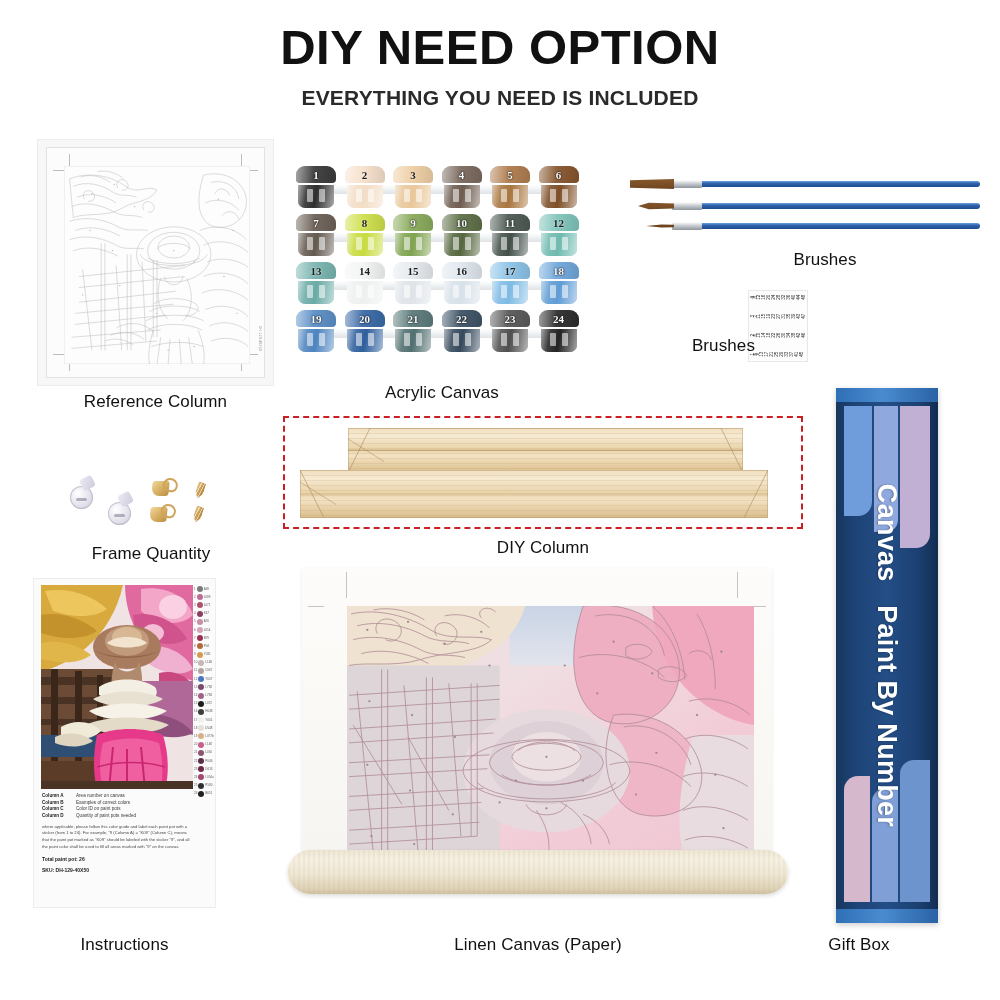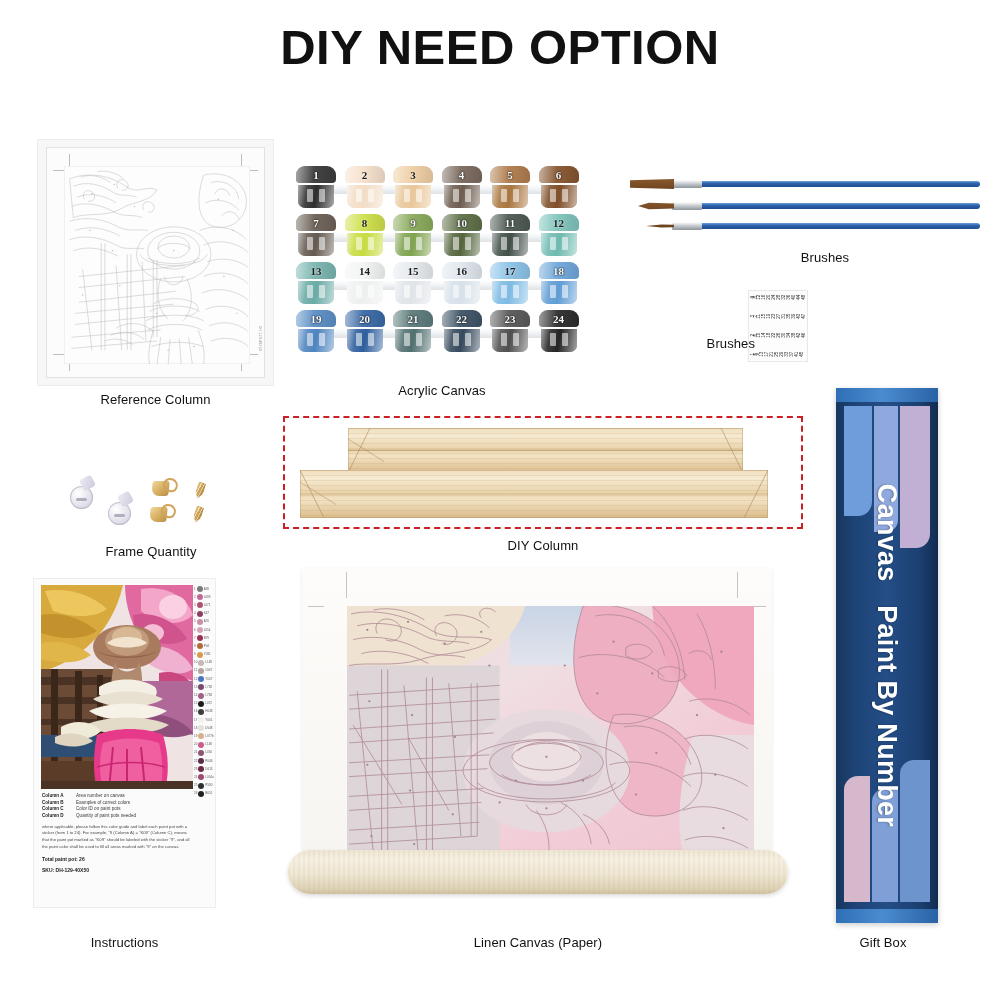--- a/index.html
+++ b/index.html
@@ -26,21 +26,21 @@
     font-weight: 700;
     letter-spacing: 0.2px;
     color: #2a2a2a;
     margin-top: 13px;
   }
 
   
   .caption {
     position: absolute;
     text-align: center;
-    font-size: 13px;
+    font-size: 17px;
     color: #111;
     letter-spacing: .1px;
     white-space: nowrap;
   }
 
   
   #ref-paper {
     position: absolute; left: 38px; top: 140px; width: 235px; height: 245px;
     background: #f7f7f7;
     box-shadow: 0 0 0 1px #ececec;
@@ -292,20 +292,21 @@
     font-weight: 700;
     letter-spacing: .3px;
     text-shadow: 0 1px 2px rgba(0,0,0,.35);
   }
 </style>
 </head>
 <body>
 
 <div id="header">
   <div id="main-title">DIY NEED OPTION</div>
+  <div id="sub-title">EVERYTHING YOU NEED IS INCLUDED</div>
 </div>
 
 <div id="ref-paper">
   <div id="ref-sheet">
     <div class="reg-mark" style="left:22px;top:6px;width:1px;height:14px;"></div>
     <div class="reg-mark" style="right:22px;top:6px;width:1px;height:14px;"></div>
     <div class="reg-mark" style="left:6px;top:22px;width:14px;height:1px;"></div>
     <div class="reg-mark" style="right:6px;top:22px;width:14px;height:1px;"></div>
     <div class="reg-mark" style="left:22px;bottom:6px;width:1px;height:14px;"></div>
     <div class="reg-mark" style="right:22px;bottom:6px;width:1px;height:14px;"></div>
@@ -1195,13 +1196,13 @@
   <div class="shard" style="left:36px; top:400px; width:26px; height:114px; background:#7f9fd6; border-radius:14px 0 0 0;"></div>
   <div class="shard" style="left:64px; top:372px; width:30px; height:142px; background:#6e94cd; border-radius:14px 0 0 0;"></div>
   <div id="box-label">
     <div class="txt">
       <span>Canvas</span>
       <span>&nbsp;</span>
       <span>Paint By Number</span>
     </div>
   </div>
 </div>
-<div class="caption" style="left:832px; top:935px; width:102px;">Gift Box</div>
+<div class="caption" style="left:808px; top:935px; width:102px;">Gift Box</div>
 
 </body></html>

